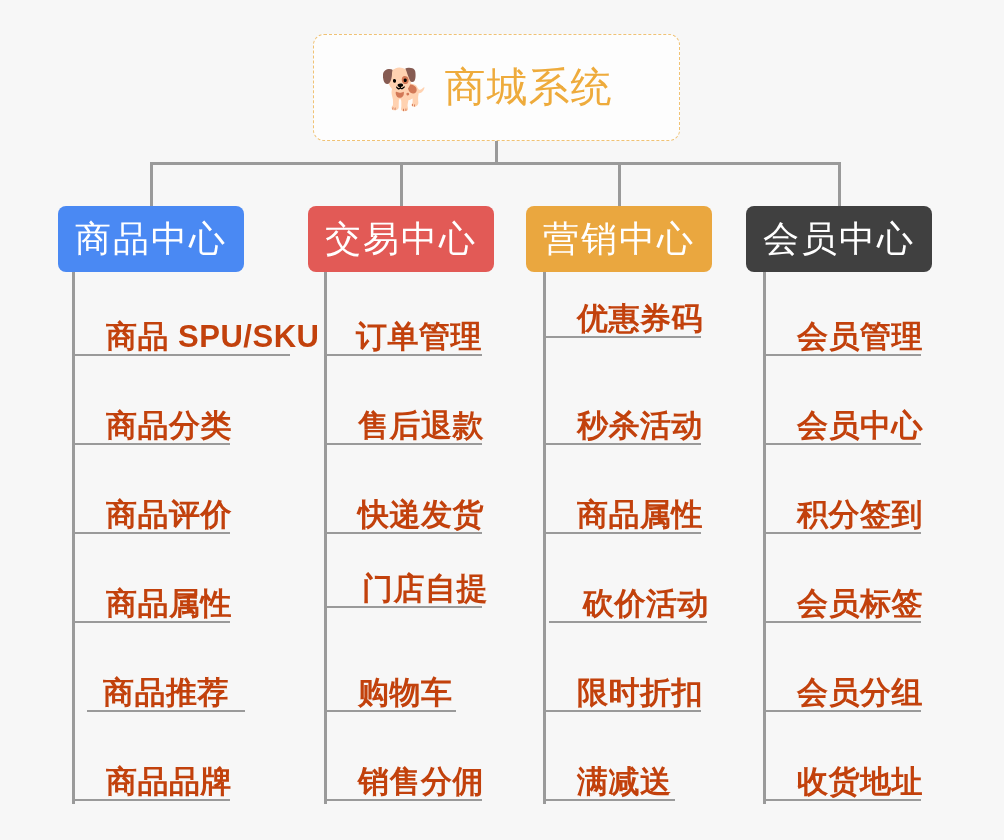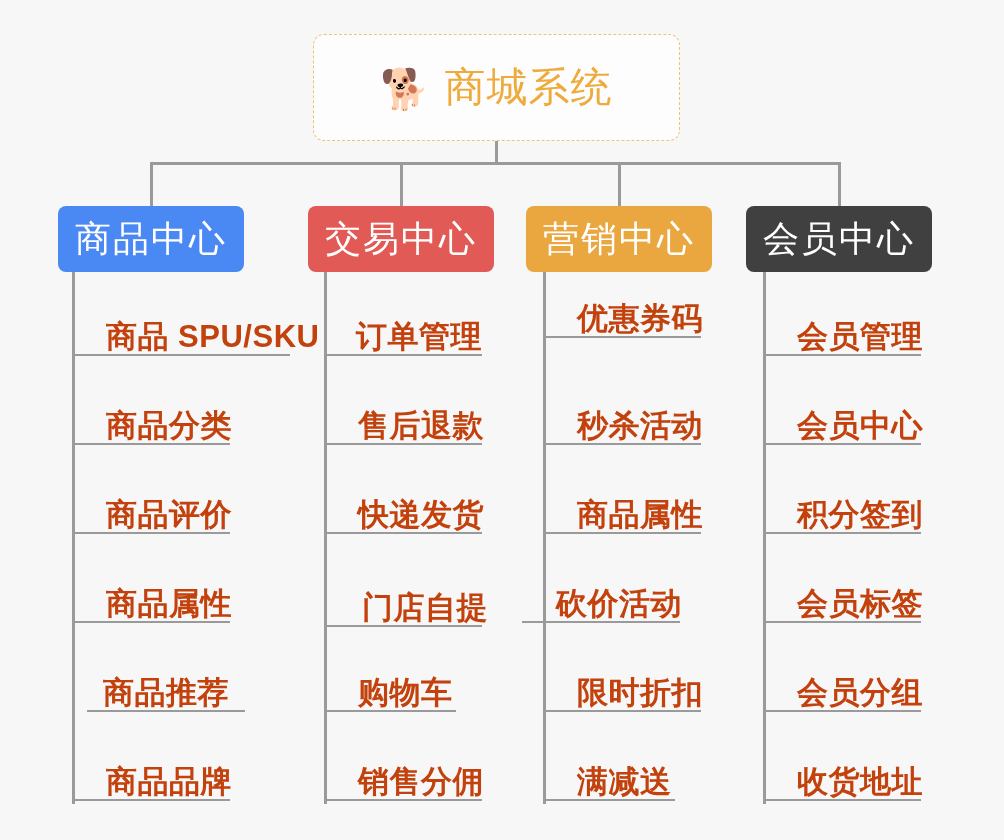--- a/index.html
+++ b/index.html
@@ -152,21 +152,21 @@
       <div class="spine" style="left: 324px; top: 272px; height: 531.5px;"></div>
       <div class="leaf" style="left: 324px; top: 310px; width: 158px; justify-content: flex-end;">
         <span class="leaf-label">订单管理</span>
       </div>
       <div class="leaf" style="left: 324px; top: 399px; width: 158px;">
         <span class="leaf-label">售后退款</span>
       </div>
       <div class="leaf" style="left: 324px; top: 488px; width: 158px;">
         <span class="leaf-label">快递发货</span>
       </div>
-      <div class="leaf" style="left: 324px; top: 581px; width: 158px; padding-left: 38px;">
+      <div class="leaf" style="left: 324px; top: 562px; width: 158px; padding-left: 38px;">
         <span class="leaf-label">门店自提</span>
       </div>
       <div class="leaf" style="left: 324px; top: 666px; width: 132px;">
         <span class="leaf-label">购物车</span>
       </div>
       <div class="leaf" style="left: 324px; top: 755px; width: 158px;">
         <span class="leaf-label">销售分佣</span>
       </div>
       <div class="cat-box" style="left: 526px; top: 206px; background: rgb(234, 167, 63);">
         <span class="cat-label">营销中心</span>
@@ -174,21 +174,21 @@
       <div class="spine" style="left: 543px; top: 272px; height: 531.5px;"></div>
       <div class="leaf" style="left: 543px; top: 292px; width: 158px;">
         <span class="leaf-label">优惠券码</span>
       </div>
       <div class="leaf" style="left: 543px; top: 399px; width: 158px;">
         <span class="leaf-label">秒杀活动</span>
       </div>
       <div class="leaf" style="left: 543px; top: 488px; width: 158px;">
         <span class="leaf-label">商品属性</span>
       </div>
-      <div class="leaf" style="left: 522px; top: 577px; width: 158px;">
+      <div class="leaf" style="left: 549px; top: 577px; width: 158px;">
         <span class="leaf-label">砍价活动</span>
       </div>
       <div class="leaf" style="left: 543px; top: 666px; width: 158px;">
         <span class="leaf-label">限时折扣</span>
       </div>
       <div class="leaf" style="left: 543px; top: 755px; width: 132px;">
         <span class="leaf-label">满减送</span>
       </div>
       <div class="cat-box" style="left: 746px; top: 206px; background: #404040;">
         <span class="cat-label">会员中心</span>

